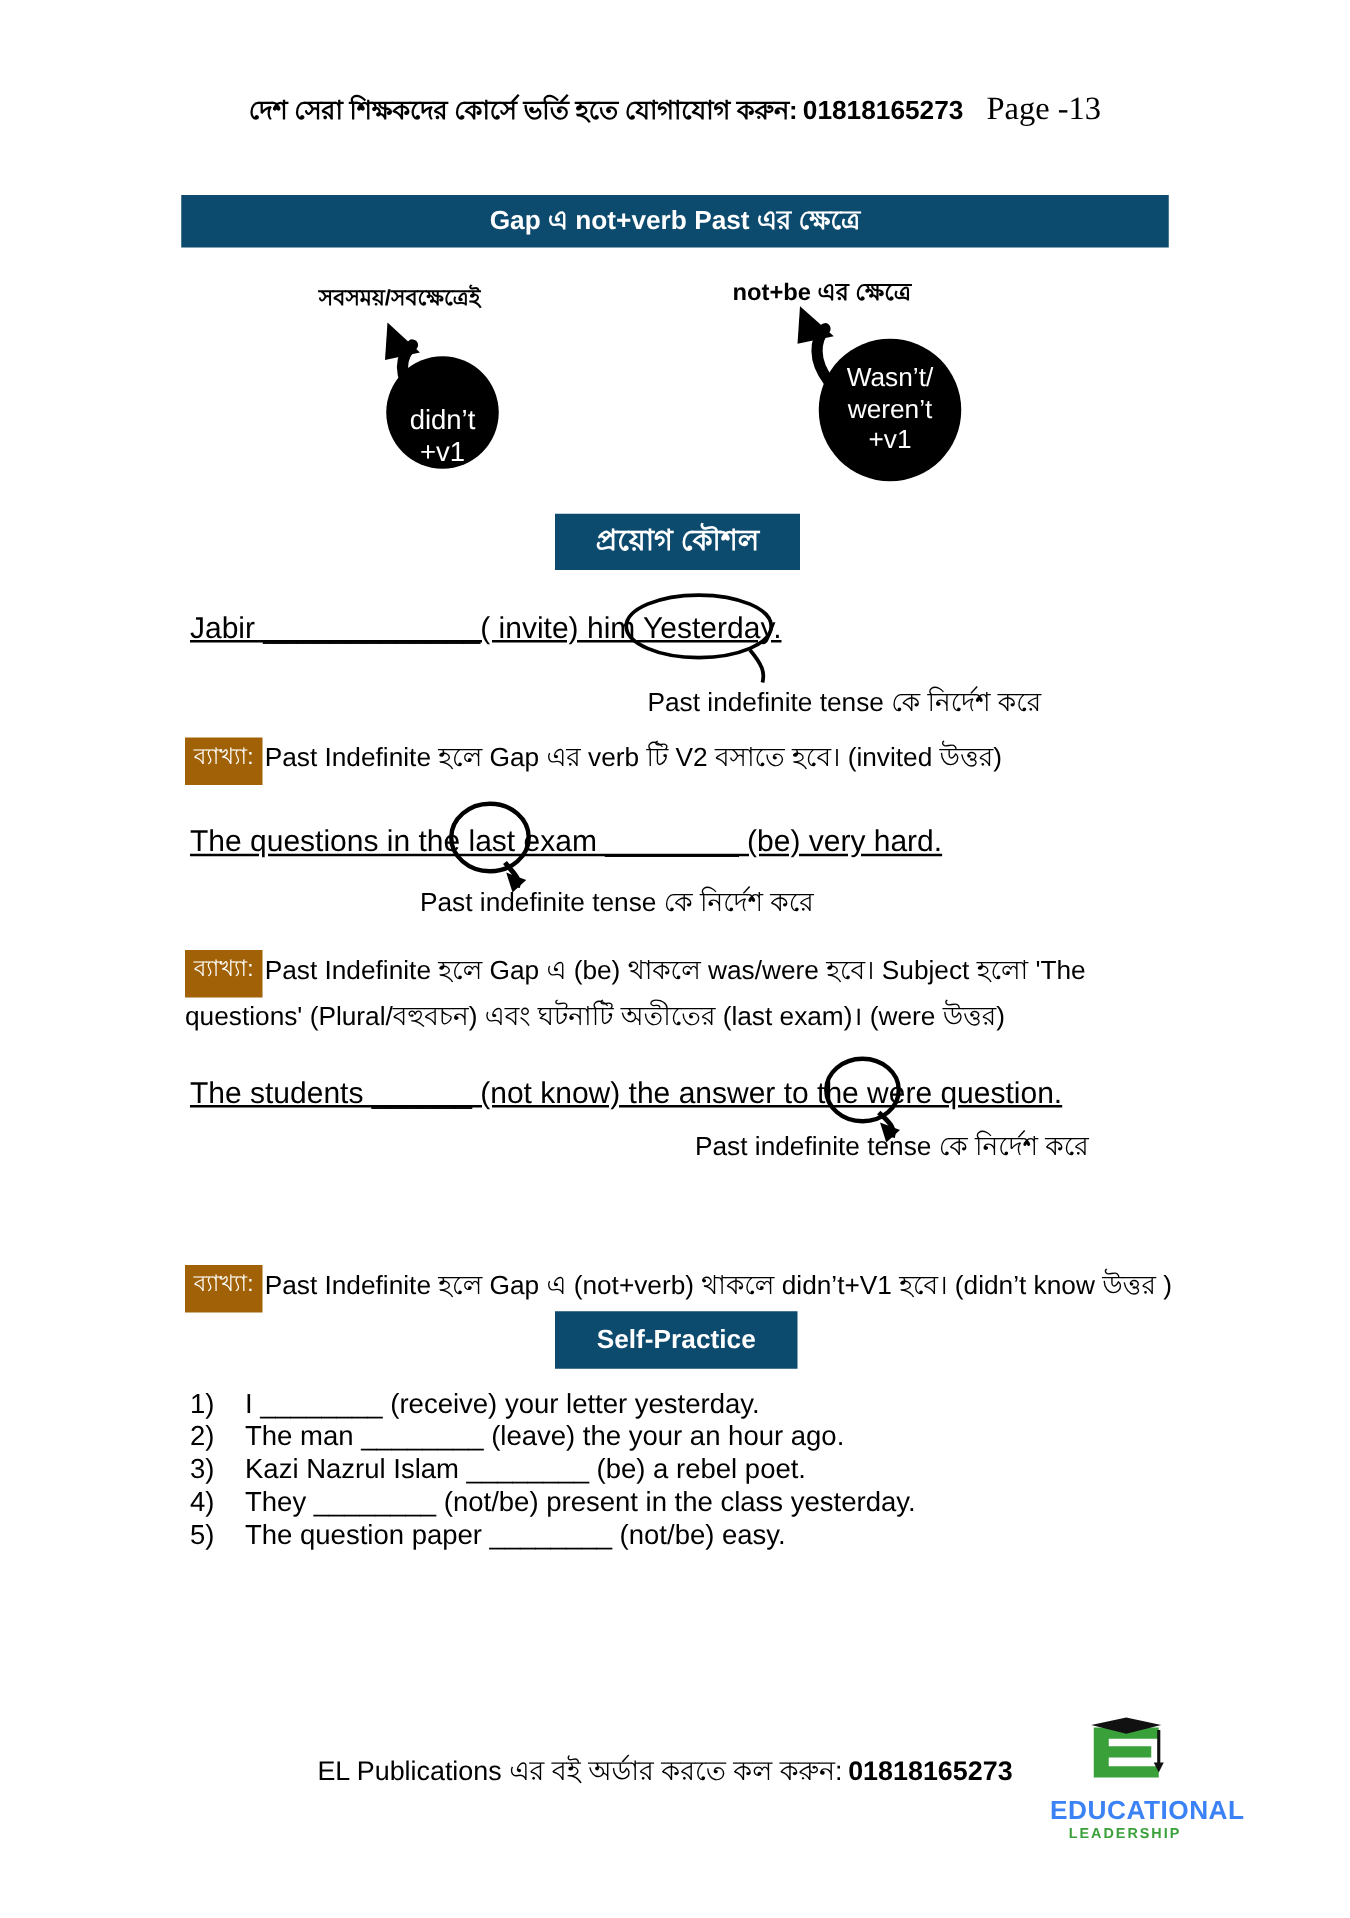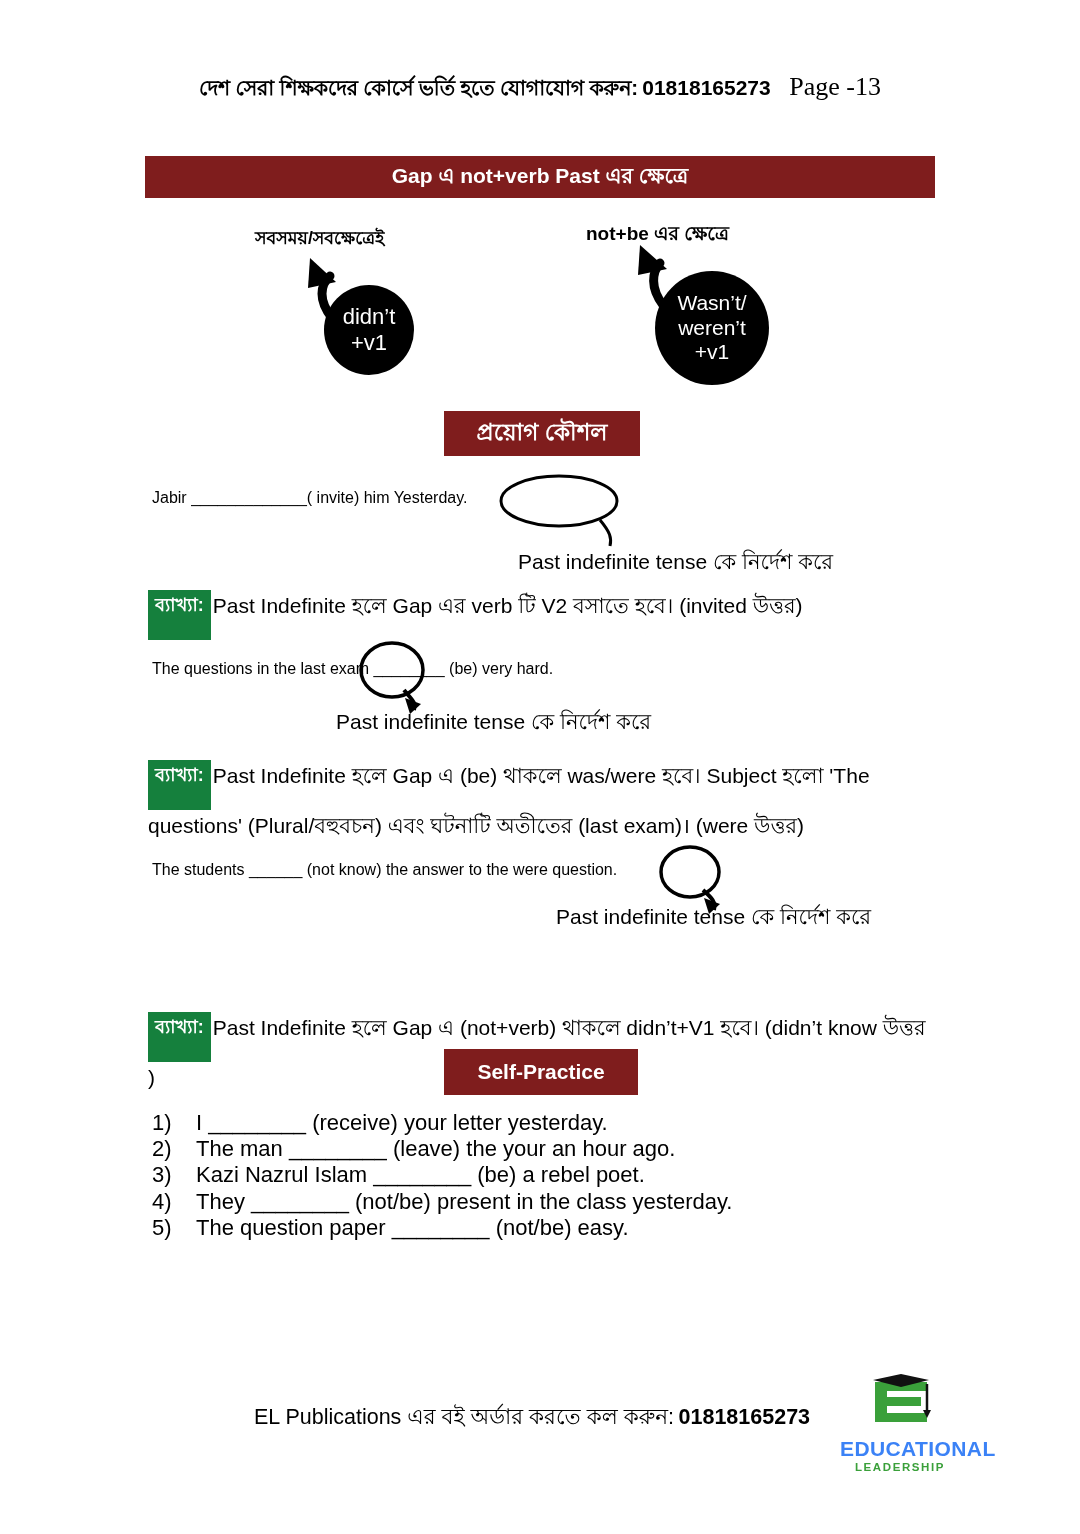--- a/index.html
+++ b/index.html
@@ -44,21 +44,21 @@
   .header-page {
     font-family: "Liberation Serif", serif;
     font-size: 26px;
     font-weight: normal;
     margin-left: 14px;
   }
 
   
   .banner {
     position: absolute;
-    background: #7f1d1d;
+    background: #0c4a6e;
     color: #ffffff;
     font-weight: bold;
     display: flex;
     align-items: center;
     justify-content: center;
     text-align: center;
   }
   #banner-top {
     left: 145px;
     top: 156px;
@@ -89,24 +89,25 @@
     border-radius: 50%;
     display: flex;
     flex-direction: column;
     align-items: center;
     justify-content: center;
     text-align: center;
     line-height: 1.18;
     font-size: 22px;
   }
   #circle-didnt {
-    left: 324px;
+    left: 309px;
     top: 285px;
     width: 90px;
     height: 90px;
+    justify-content: flex-end;
   }
   #circle-wasnt {
     left: 655px;
     top: 271px;
     width: 114px;
     height: 114px;
     font-size: 21px;
   }
 
   .node-label {
@@ -131,22 +132,23 @@
     left: 0;
     top: 0;
     width: 1080px;
     height: 1534px;
     pointer-events: none;
   }
 
   
   .sent {
     position: absolute;
-    font-size: 16px;
-    white-space: nowrap;
+    font-size: 24px;
+    white-space: nowrap;
+    text-decoration: underline;
   }
   #sent-1 { left: 152px; top: 489px; }
   #sent-2 { left: 152px; top: 660px; }
   #sent-3 { left: 152px; top: 861px; }
 
   .hint {
     position: absolute;
     font-size: 21px;
     white-space: nowrap;
   }
@@ -159,25 +161,25 @@
     position: absolute;
     font-size: 21px;
     line-height: 1.55;
   }
   #exp-1 { left: 148px; top: 590px; width: 800px; }
   #exp-2 { left: 148px; top: 760px; width: 800px; }
   #exp-3 { left: 148px; top: 1012px; width: 790px; }
 
   .tag {
     display: inline-block;
-    background: #15803d;
+    background: #a16207;
     color: #ffffff;
-    font-weight: bold;
+    font-weight: normal;
     font-size: 18px;
-    padding: 2px 7px 20px 7px;
+    padding: 2px 7px 8px 7px;
     vertical-align: 2px;
     margin-right: 2px;
   }
 
   
   .practice {
     position: absolute;
     left: 152px;
     top: 1110px;
     width: 800px;

